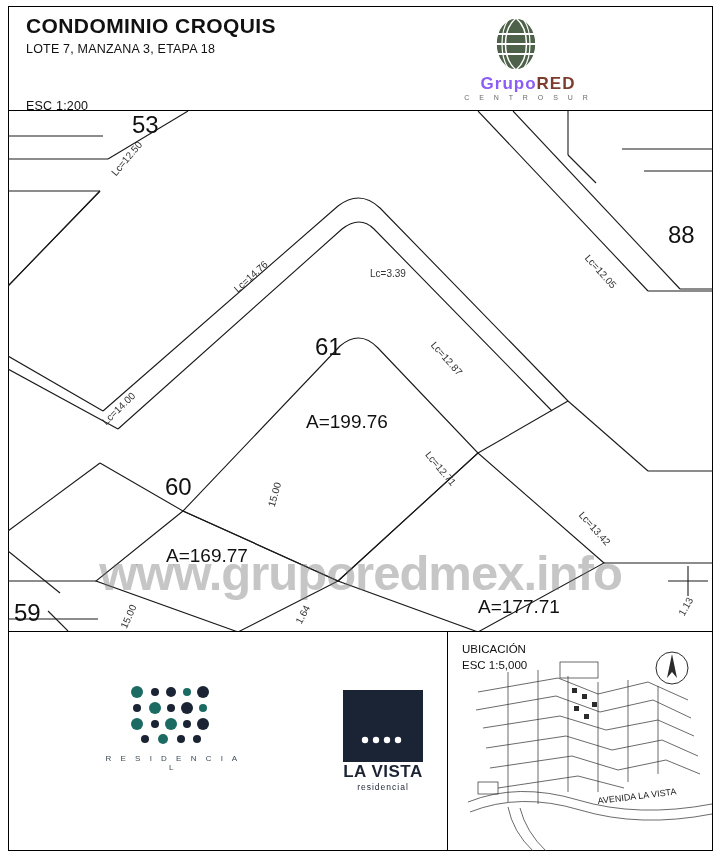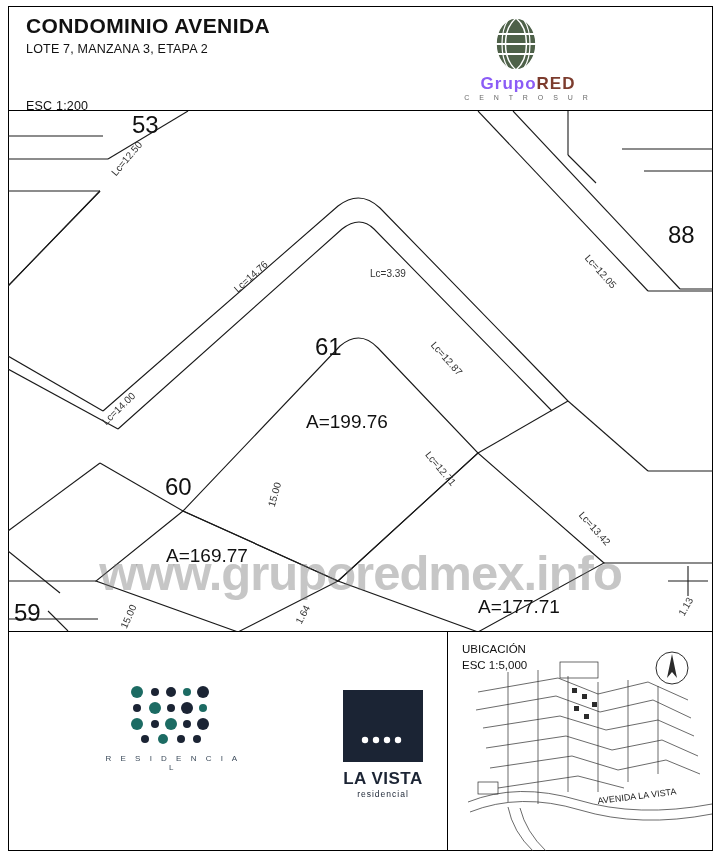--- a/index.html
+++ b/index.html
@@ -44,37 +44,37 @@
 
   
   .mag{position:absolute;left:95px;top:52px;width:140px;text-align:center;}
   .mag-dots{position:relative;width:92px;height:62px;margin:0 auto 8px;}
   .mag-title{font-size:25px;letter-spacing:2px;color:#1e2b3a;font-family:"Liberation Serif", serif;}
   .mag-sub{font-size:8px;letter-spacing:3.5px;color:#3b4a5a;margin-top:2px;}
 
   
   .lv{position:absolute;left:305px;top:58px;width:140px;text-align:center;}
   .lv-box{width:80px;height:72px;background:#1b2434;margin:0 auto;position:relative;}
-  .lv-title{font-size:17px;font-weight:bold;color:#1b2434;margin-top:7px;letter-spacing:.5px;}
+  .lv-title{font-size:17px;font-weight:bold;color:#1b2434;margin-top:0;letter-spacing:.5px;}
   .lv-sub{font-size:8.5px;color:#1b2434;letter-spacing:1px;}
 
   .ubic{position:absolute;left:14px;top:10px;font-size:11.5px;color:#111;line-height:1.35;}
 
   
   .wm{position:absolute;left:0;top:545px;width:721px;text-align:center;font-size:49px;font-weight:bold;color:rgba(120,120,120,.42);letter-spacing:-1px;pointer-events:none;font-family:"Liberation Sans", sans-serif;}
 </style>
 </head>
 <body>
 
 <div class="page">
   <div class="frame"></div>
 
   <div class="titleblock">
-    <div class="t-main">CONDOMINIO AVENIDA</div>
-    <div class="t-sub l1">LOTE 7, MANZANA 3, ETAPA 2</div>
+    <div class="t-main">CONDOMINIO CROQUIS</div>
+    <div class="t-sub l1">LOTE 7, MANZANA 3, ETAPA 18</div>
     <div class="t-sub l4">ESC 1:200</div>
 
     <div class="gr-logo">
       <div class="gr-ball">
         <svg width="56" height="56" viewBox="0 0 56 56">
           <ellipse cx="28" cy="28" rx="20" ry="26" fill="#4e6149"></ellipse>
           <ellipse cx="28" cy="28" rx="20" ry="26" fill="none" stroke="#ffffff" stroke-width="1.6"></ellipse>
           <path d="M8 18 H48 M8 28 H48 M8 38 H48" stroke="#ffffff" stroke-width="1.8" fill="none"></path>
           <path d="M28 2 C14 14 14 42 28 54 C42 42 42 14 28 2Z" stroke="#ffffff" stroke-width="1.5" fill="none"></path>
           <path d="M20 4 C12 16 12 40 20 52" stroke="#ffffff" stroke-width="1.2" fill="none"></path>

